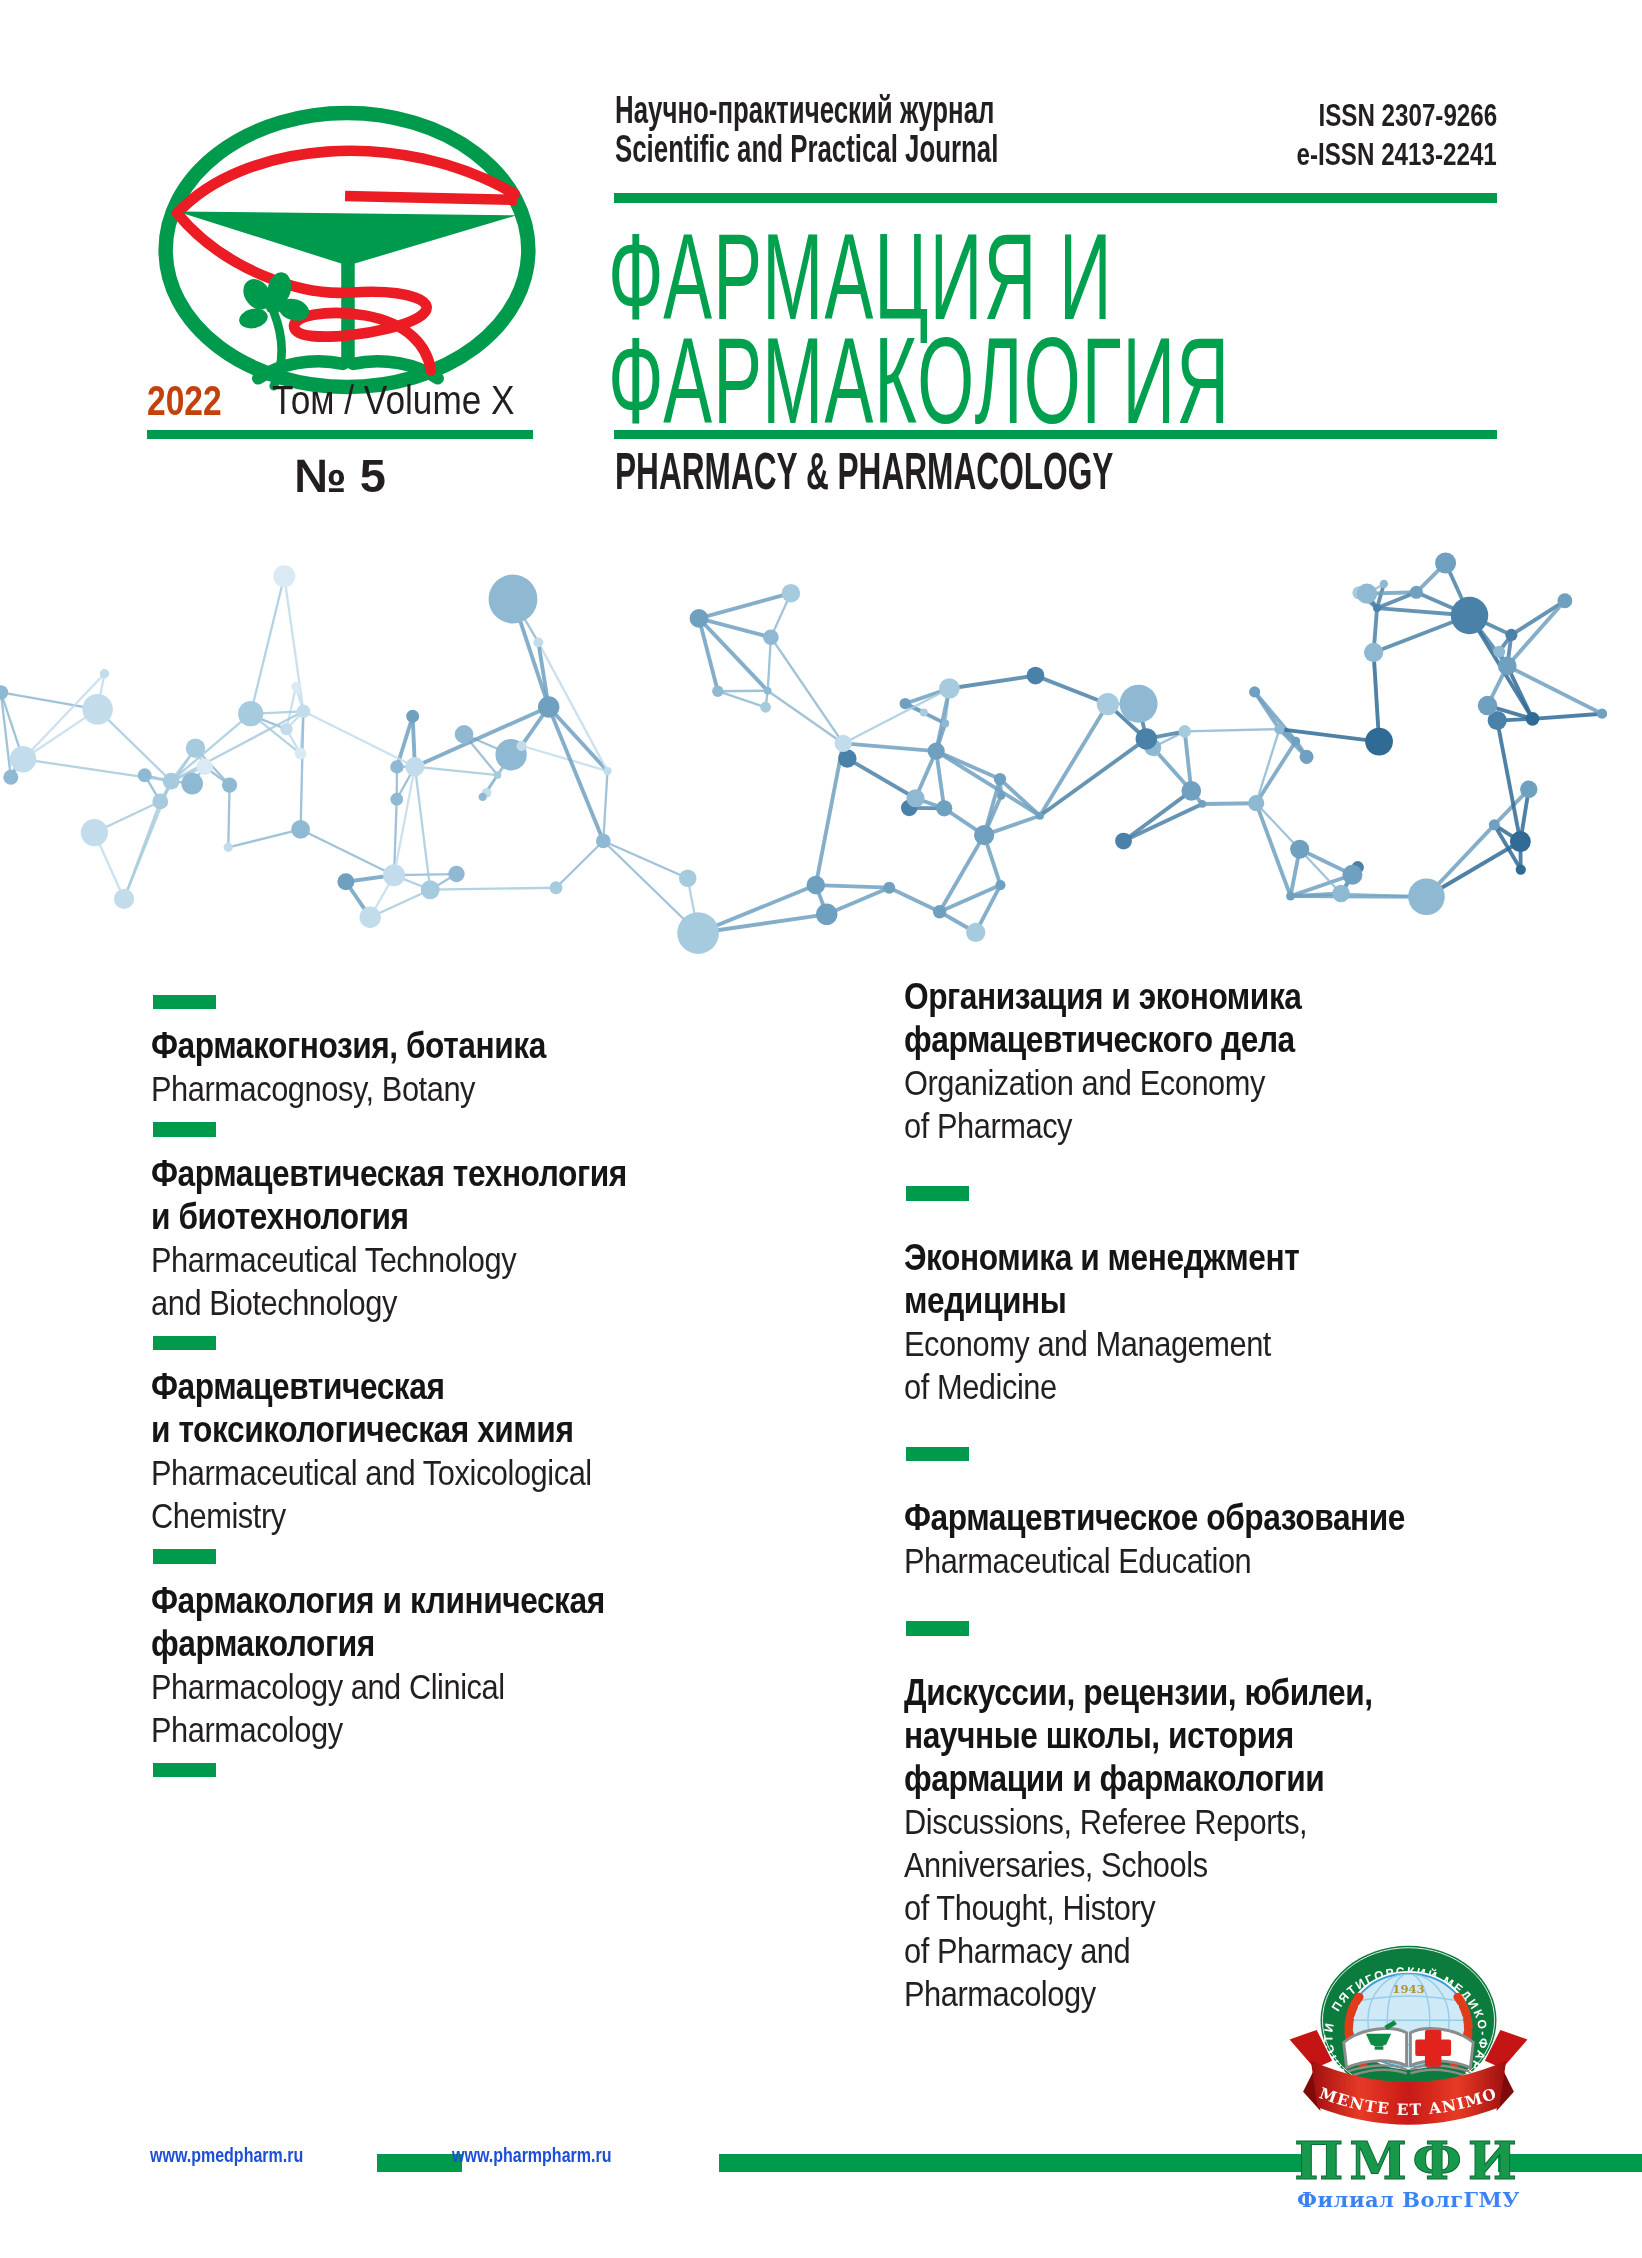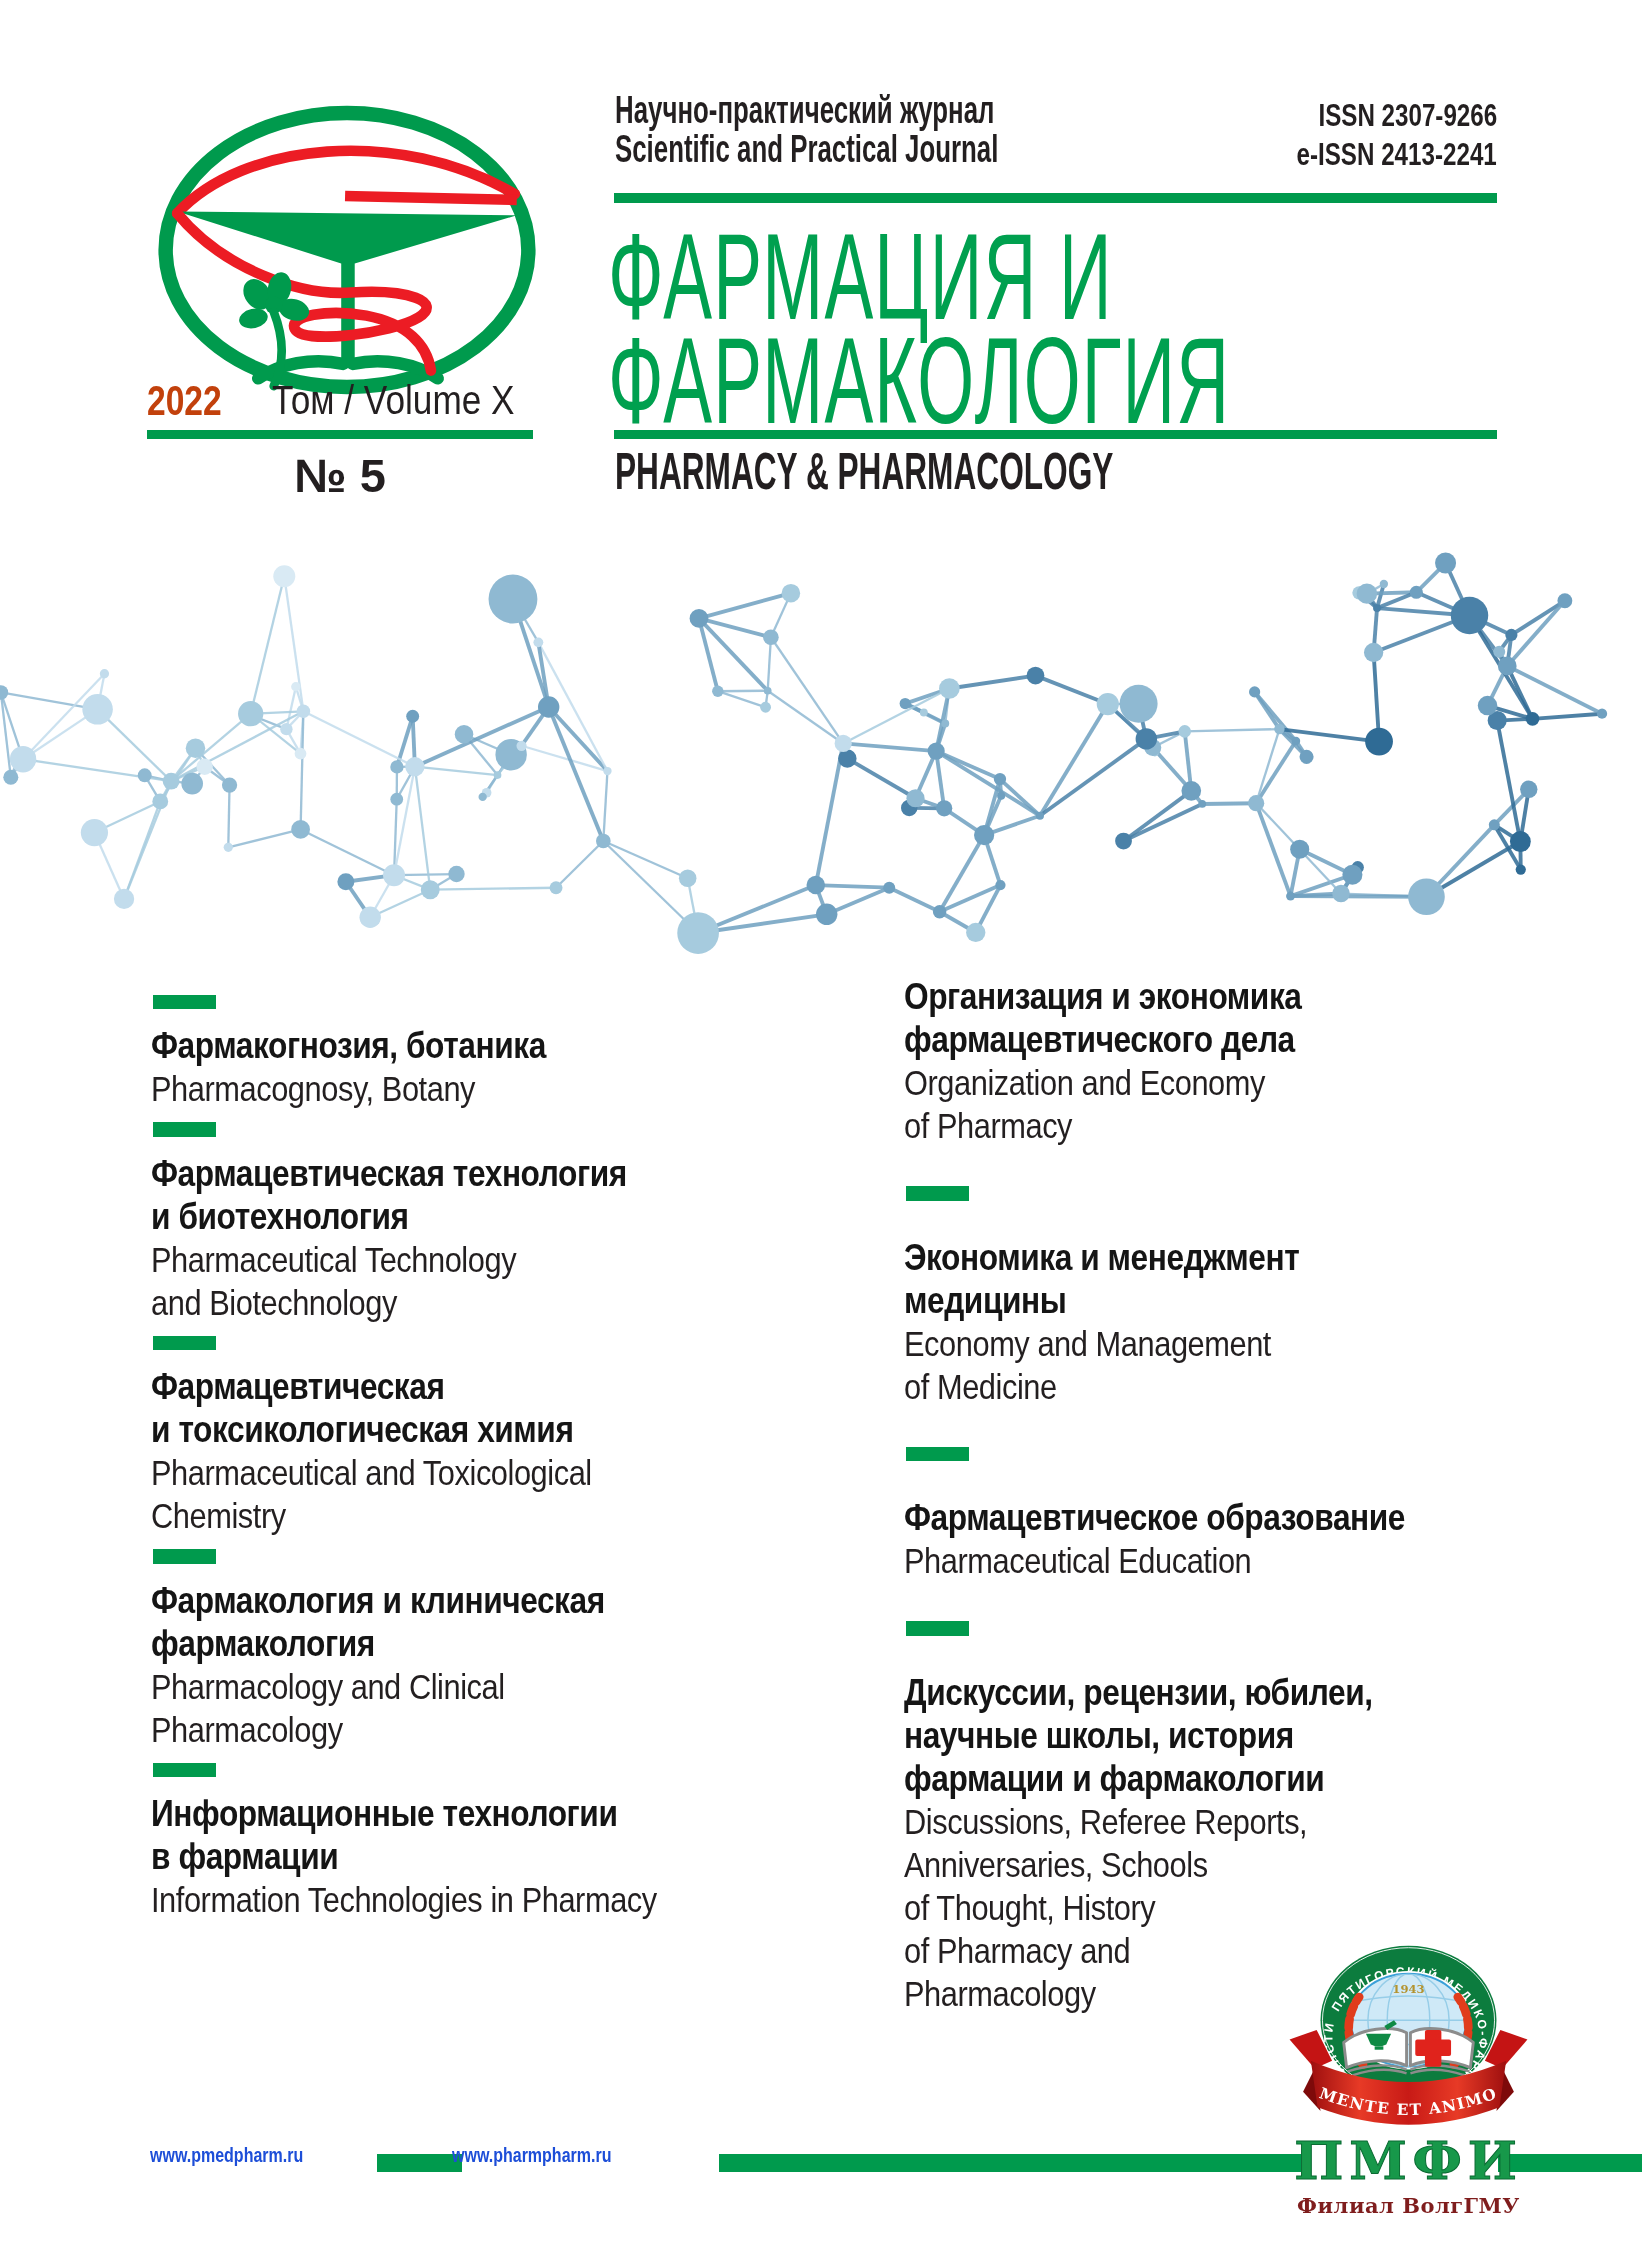--- a/index.html
+++ b/index.html
@@ -44,21 +44,21 @@
   .bar-a{left:377px;width:85px;}
   .bar-b{left:719px;width:582px;}
   .bar-c{left:1498px;width:144px;}
 
   
   .emblem-svg{left:1276px;top:1939px;}
   .pmfi-block{left:1276px;top:2136px;width:265px;text-align:center;}
   .pmfi-abbr{font-family:"DejaVu Serif",serif;font-weight:bold;font-size:52px;line-height:50px;
              color:#17984a;letter-spacing:5.8px;-webkit-text-stroke:1px #0b6b33;}
   .pmfi-branch{font-family:"DejaVu Serif",serif;font-weight:bold;font-size:21px;line-height:23px;
-               color:#7f1d1d;letter-spacing:0.5px;margin-top:8px;}
+               color:#3b82f6;letter-spacing:0.5px;margin-top:2px;}
 </style>
 </head>
 <body>
 
 <div class="page">
 
   <svg class="abs" style="left:156px;top:105px" width="382" height="291" viewBox="0 0 396 301">
     <ellipse cx="198" cy="150" rx="188" ry="142" fill="none" stroke="#009a4d" stroke-width="15"></ellipse>
     <path d="M 22 112 C 90 38 252 22 372 92" fill="none" stroke="#ec1c24" stroke-width="11" stroke-linecap="round"></path>
     <path d="M 196 94 L 374 98" fill="none" stroke="#ec1c24" stroke-width="11" stroke-linecap="butt"></path>
@@ -454,25 +454,20 @@
         <div class="sec-line en"><span class="cond" style="--sx: .88;">Chemistry</span></div>
       </div>
       <div class="dash"></div>
       <div>
         <div class="sec-line ru"><span class="cond" style="--sx: .88;">Фармакология и клиническая</span></div>
         <div class="sec-line ru"><span class="cond" style="--sx: .88;">фармакология</span></div>
         <div class="sec-line en"><span class="cond" style="--sx: .88;">Pharmacology and Clinical</span></div>
         <div class="sec-line en"><span class="cond" style="--sx: .88;">Pharmacology</span></div>
       </div>
       <div class="dash"></div>
-      <div>
-        <div class="sec-line ru"><span class="cond" style="--sx: .88;">Информационные технологии</span></div>
-        <div class="sec-line ru"><span class="cond" style="--sx: .88;">в фармации</span></div>
-        <div class="sec-line en"><span class="cond" style="--sx: .88;">Information Technologies in Pharmacy</span></div>
-      </div>
     </div>
   <div class="col col-right" id="col-right">
       <div>
         <div class="sec-line ru"><span class="cond" style="--sx: .88;">Организация и экономика</span></div>
         <div class="sec-line ru"><span class="cond" style="--sx: .88;">фармацевтического дела</span></div>
         <div class="sec-line en"><span class="cond" style="--sx: .88;">Organization and Economy</span></div>
         <div class="sec-line en"><span class="cond" style="--sx: .88;">of Pharmacy</span></div>
       </div>
       <div class="dash"></div>
       <div>

